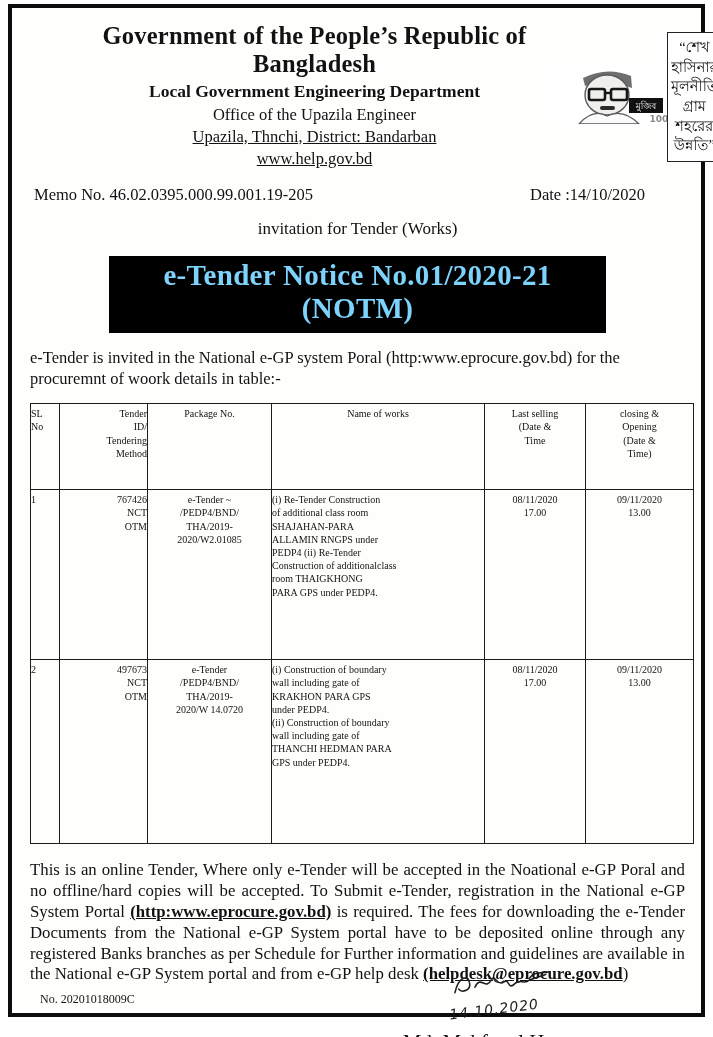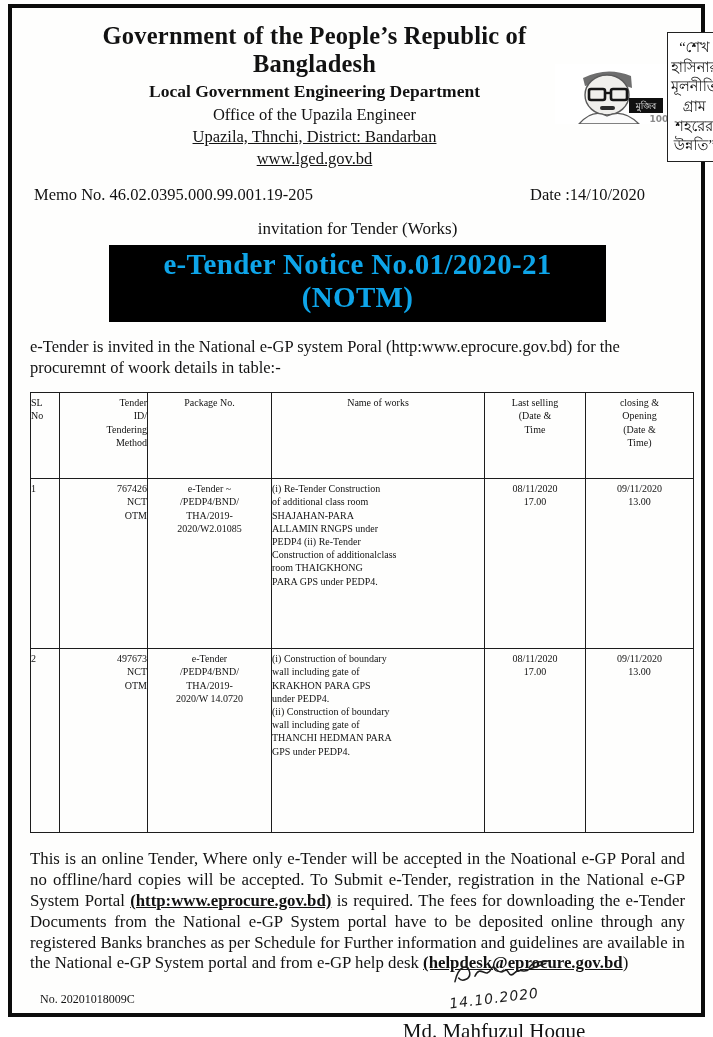--- a/index.html
+++ b/index.html
@@ -29,22 +29,22 @@
     width: 136px; padding: 5px 3px; text-align: center;
     font-size: 14.5px; line-height: 1.35; white-space: pre-line;
   }
 
   
   .memo-row { display: flex; justify-content: space-between; margin-top: 16px; font-size: 16.5px; padding-right: 42px; padding-left: 6px; }
 
   
   .subtitle { text-align: center; font-size: 17px; margin-top: 14px; }
   .banner {
-    width: 497px; margin: 6px auto 0 auto; background: #000;
-    color: #0ea5e9; text-align: center; font-weight: bold;
+    width: 497px; margin: 17px auto 0 auto; background: #000;
+    color: #7dd3fc; text-align: center; font-weight: bold;
     font-size: 29px; padding: 3px 0 8px 0; letter-spacing: 0.3px;
   }
   .intro { font-size: 16.5px; line-height: 1.25; margin-top: 15px; padding: 0 2px; }
 
   
   table.works { border-collapse: collapse; margin-top: 14px; margin-left: 2px; table-layout: fixed; width: 663px; }
   table.works th, table.works td {
     border: 1.6px solid #1d1d1d; vertical-align: top;
     font-weight: normal; font-size: 10px; line-height: 1.32;
     padding: 3px 0; white-space: pre-line; margin-left: 8px;
@@ -81,21 +81,21 @@
 <body>
 
 <div class="sheet">
 
   <div class="header-row">
     <div class="header-text">
       <div class="t1">Government of the People’s Republic of Bangladesh</div>
       <div class="t2">Local Government Engineering Department</div>
       <div class="t3">Office of the Upazila Engineer</div>
       <div class="t4">Upazila, Thnchi, District: Bandarban</div>
-      <div class="t5">www.lged.gov.bd</div>
+      <div class="t5">www.help.gov.bd</div>
     </div>
     <div class="header-side">
       <div class="logo-wrap">
         <svg viewBox="0 0 112 60" width="112" height="60">
           <rect x="0" y="0" width="112" height="60" fill="#ffffff"></rect>
           <path d="M28 14 Q52 2 76 12 L77 24 Q52 15 30 22 Z" fill="#6e6e6e"></path>
           <ellipse cx="52" cy="31" rx="22" ry="20" fill="#f0efec" stroke="#5a5a5a" stroke-width="1.4"></ellipse>
           <rect x="34" y="25" width="16" height="11" rx="2" fill="none" stroke="#161616" stroke-width="2.6"></rect>
           <rect x="56" y="25" width="16" height="11" rx="2" fill="none" stroke="#161616" stroke-width="2.6"></rect>
           <line x1="50" y1="29" x2="56" y2="29" stroke="#161616" stroke-width="2.4"></line>

